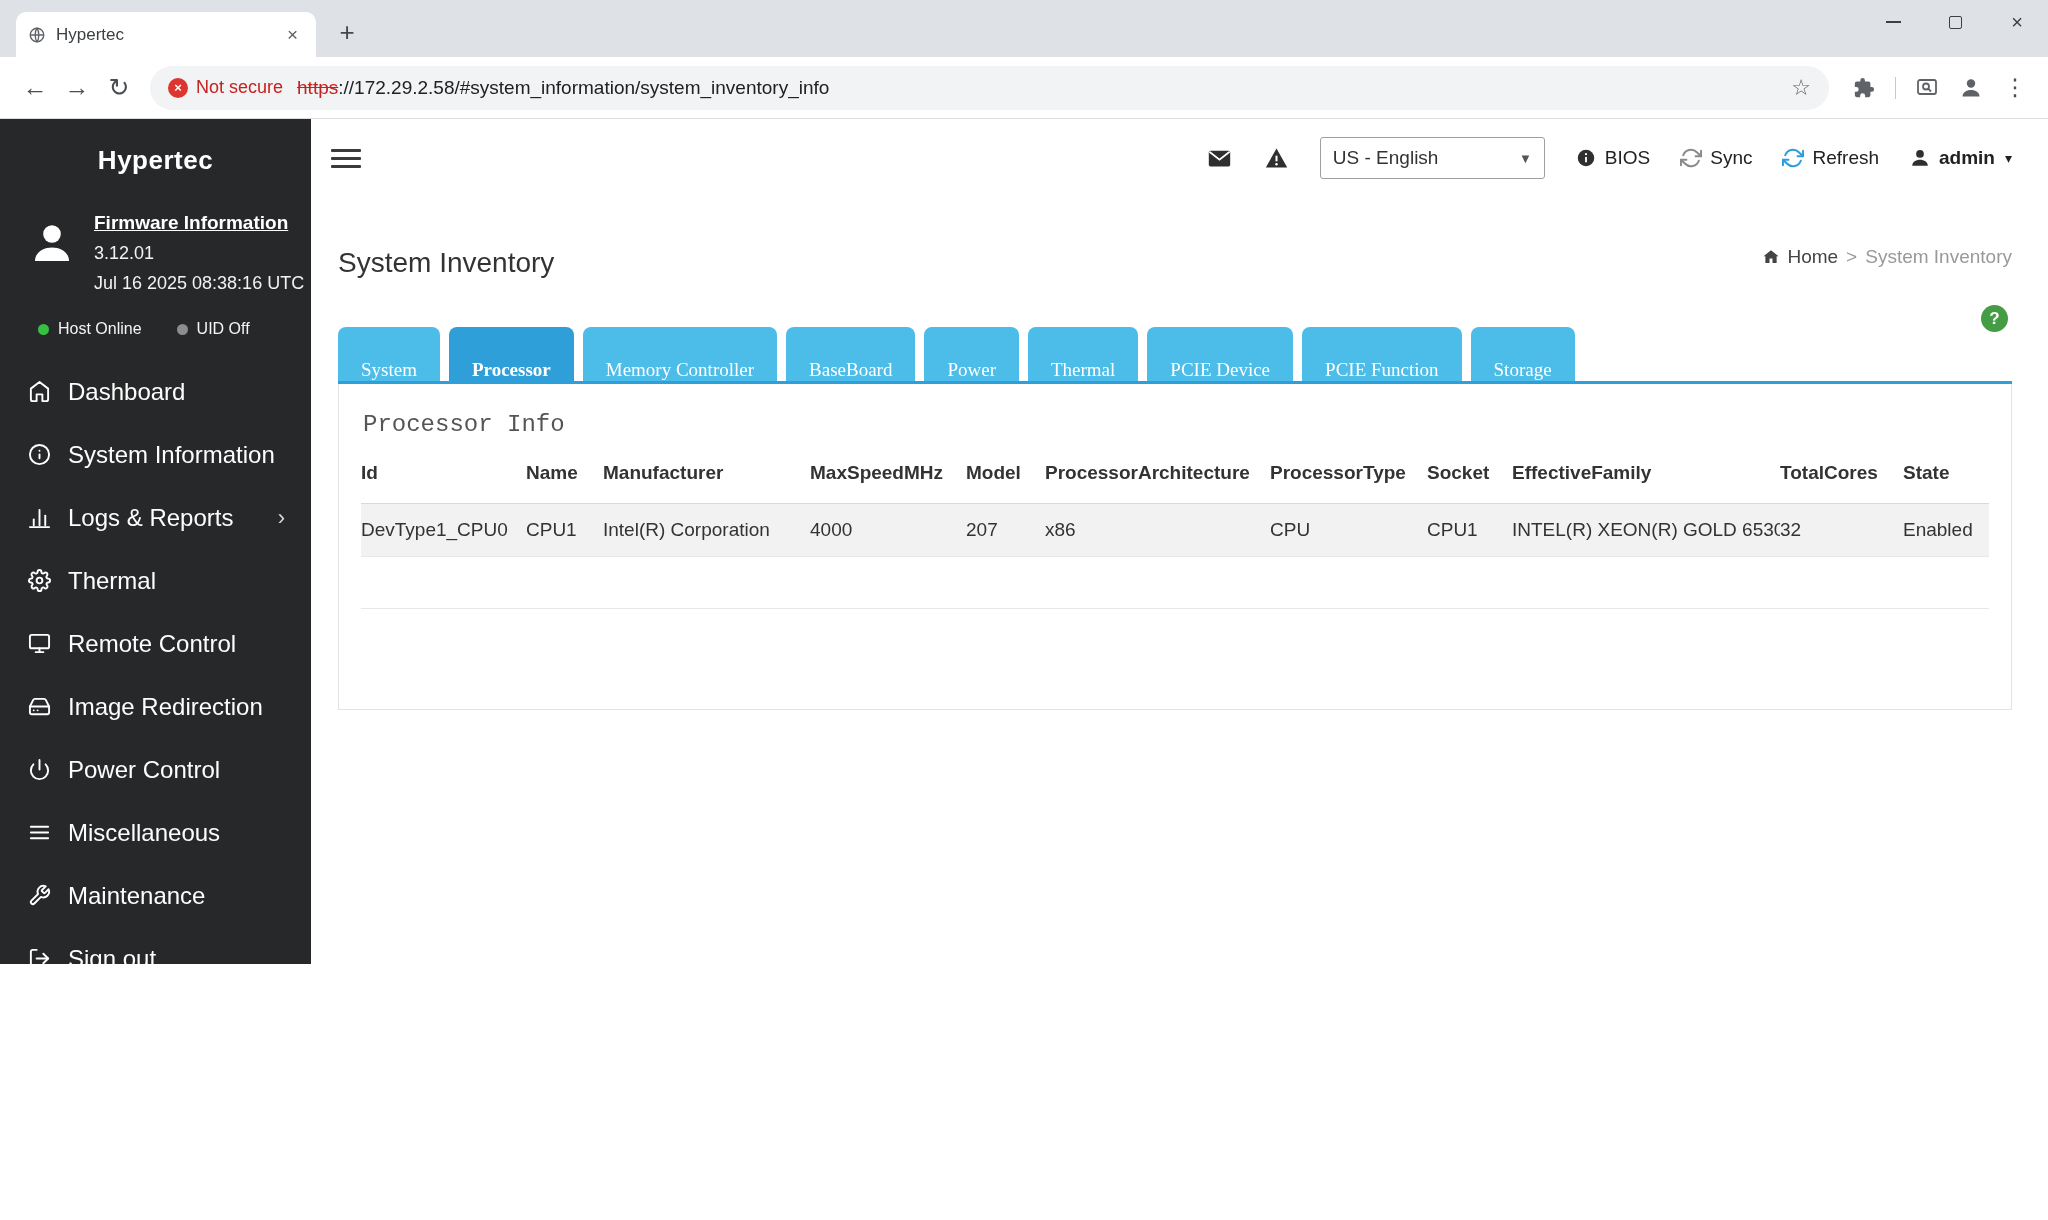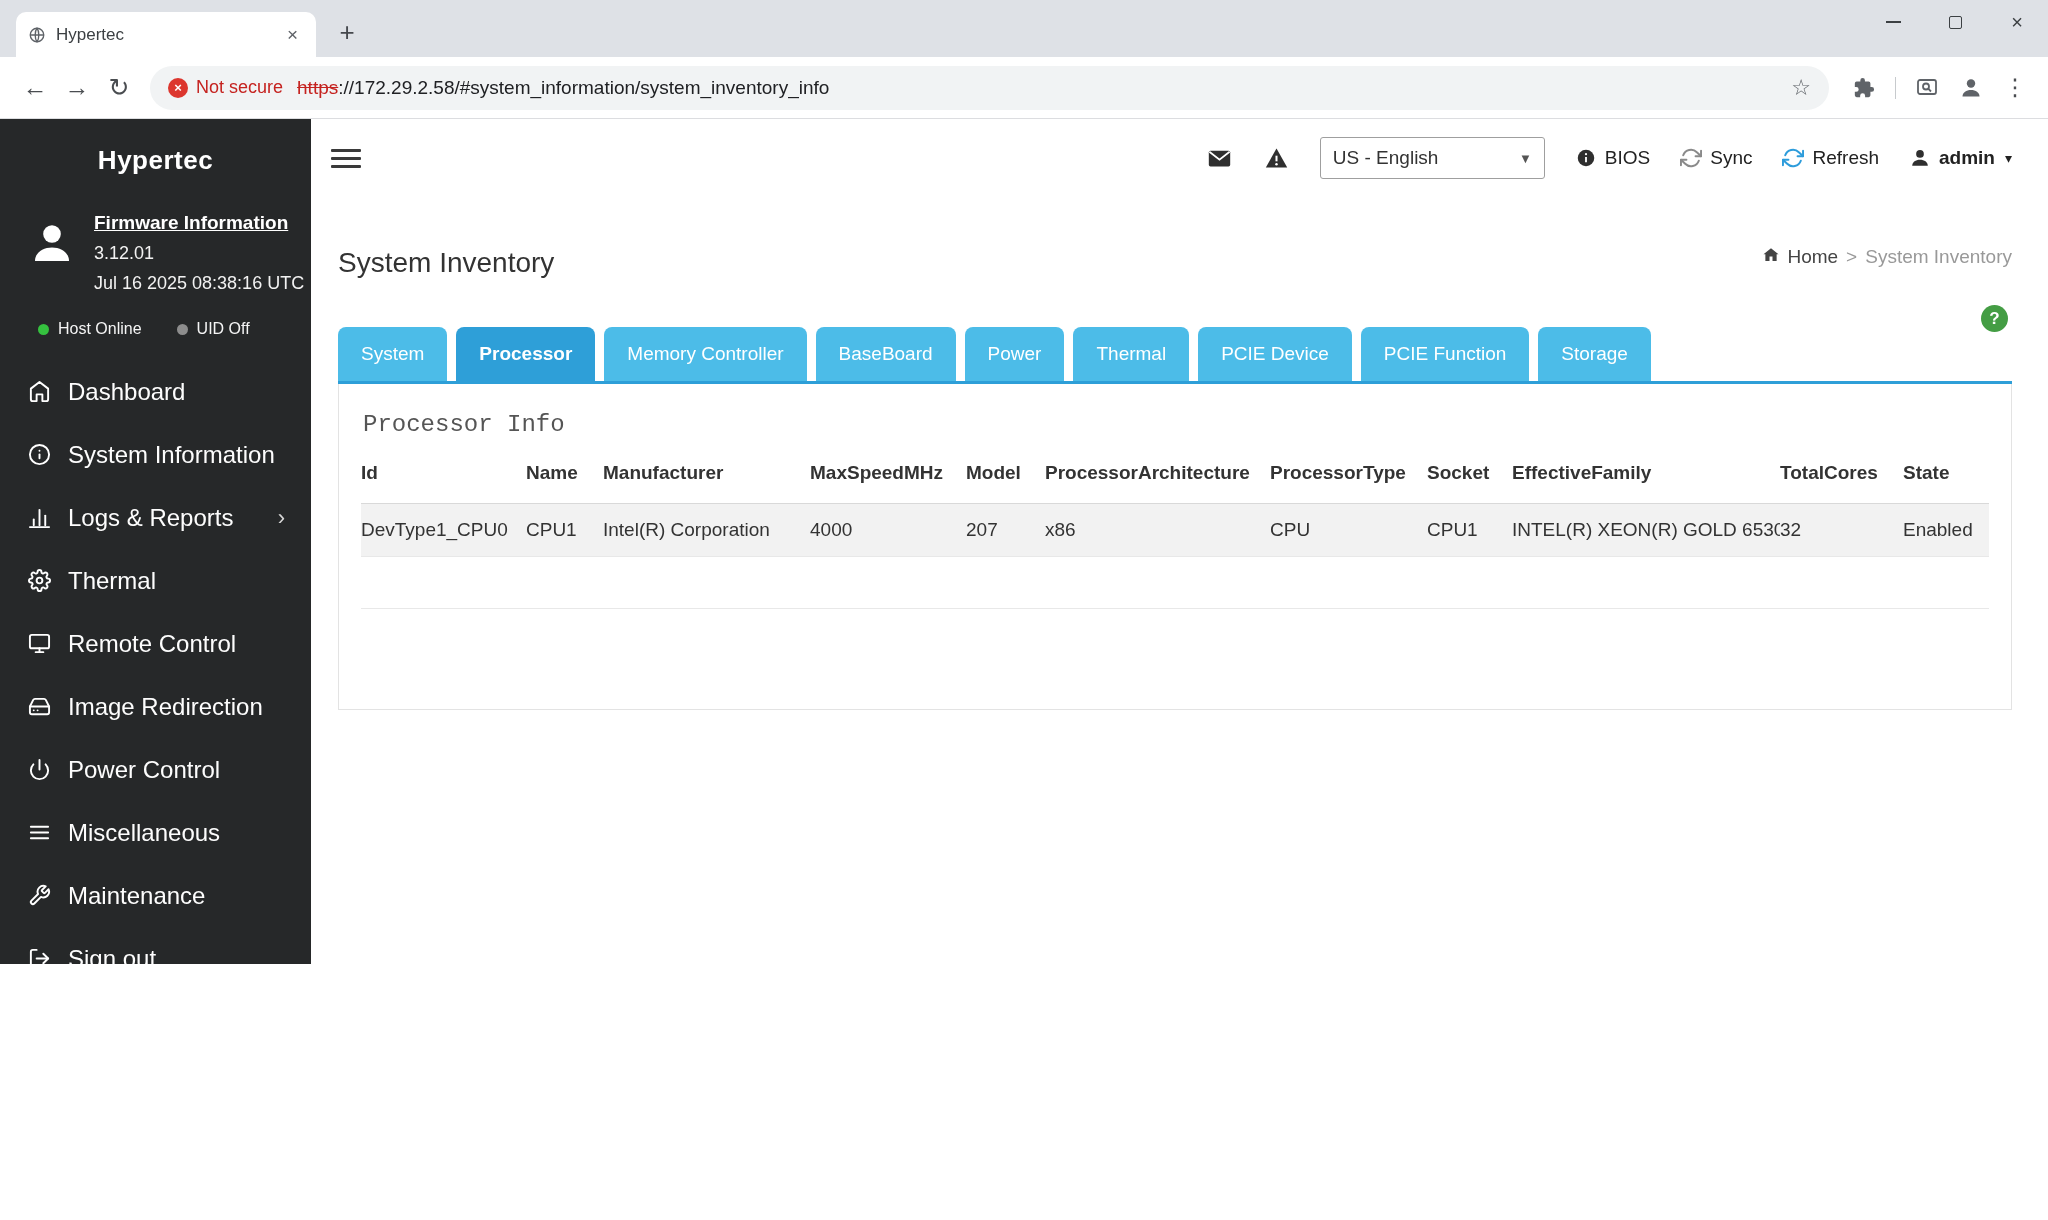--- a/index.html
+++ b/index.html
@@ -71,30 +71,30 @@
   .lang-select .caret { margin-left:auto; font-size:13px; color:#555; }
   .bar-action { display:flex; align-items:center; gap:8px; font-size:19px; color:#222; }
   .bar-action .ico { width:22px; height:22px; }
   .user-caret { font-size:14px; color:#222; margin-left:2px; }
 
   
   .content { position:relative; flex:1; padding:0 36px 0 27px; background:#fff; }
   .page-head { display:flex; justify-content:space-between; padding-top:32px; }
   .page-title { font-size:28px; color:#333; font-weight:400; padding-top:18px; }
   .breadcrumb { display:flex; align-items:center; gap:8px; font-size:19px; padding-top:6px; }
-  .bc-home { display:flex; align-items:flex-start; gap:7px; color:#444; }
+  .bc-home { display:flex; align-items:center; gap:7px; color:#444; }
   .bc-sep { color:#999; }
   .bc-current { color:#999; }
   .help-badge { position:absolute; top:108px; right:40px; width:27px; height:27px; border-radius:50%;
                 background:#449d44; color:#fff; font-size:17px; font-weight:bold;
                 display:flex; align-items:center; justify-content:center; }
 
   .tabs { display:flex; margin-top:48px; border-bottom:3px solid #2e9fd8; }
-  .tab-btn { height:54px; line-height:54px; padding:0 23px; margin-right:9px; border-radius:8px 8px 0 0;
-             background:#4cbce8; color:#fff; font-size:19px; white-space:nowrap; cursor:default; }
+  .tab-btn { height:54px; line-height:54px; padding:16px 23px; margin-right:9px; border-radius:8px 8px 0 0;
+             background:#4cbce8; color:#fff; font-size:19px; white-space:nowrap; cursor:default;font-family:Liberation Serif, serif; }
   .tab-btn.active { background:#2e9fd8; font-weight:700; }
 
   .panel { border:1px solid #e3e3e3; border-top:none; min-height:326px; padding:0 22px 36px; background:#fff; }
   .panel-title { font-size:24px; color:#555; font-weight:400; padding:27px 0 8px 2px;font-family:Liberation Mono, monospace; }
   table.inv { width:100%; border-collapse:collapse; table-layout:fixed; font-size:19px; color:#333; }
   table.inv th { text-align:left; font-weight:700; padding:16px 8px 19px 0; border-bottom:1px solid #d9d9d9; white-space:nowrap; }
   table.inv td { padding:15px 8px 15px 0; border-bottom:1px solid #e8e8e8; white-space:nowrap; overflow:hidden; }
   table.inv tr.alt td { background:#f2f2f2; }
   table.inv tr.empty td { height:52px; }
 

